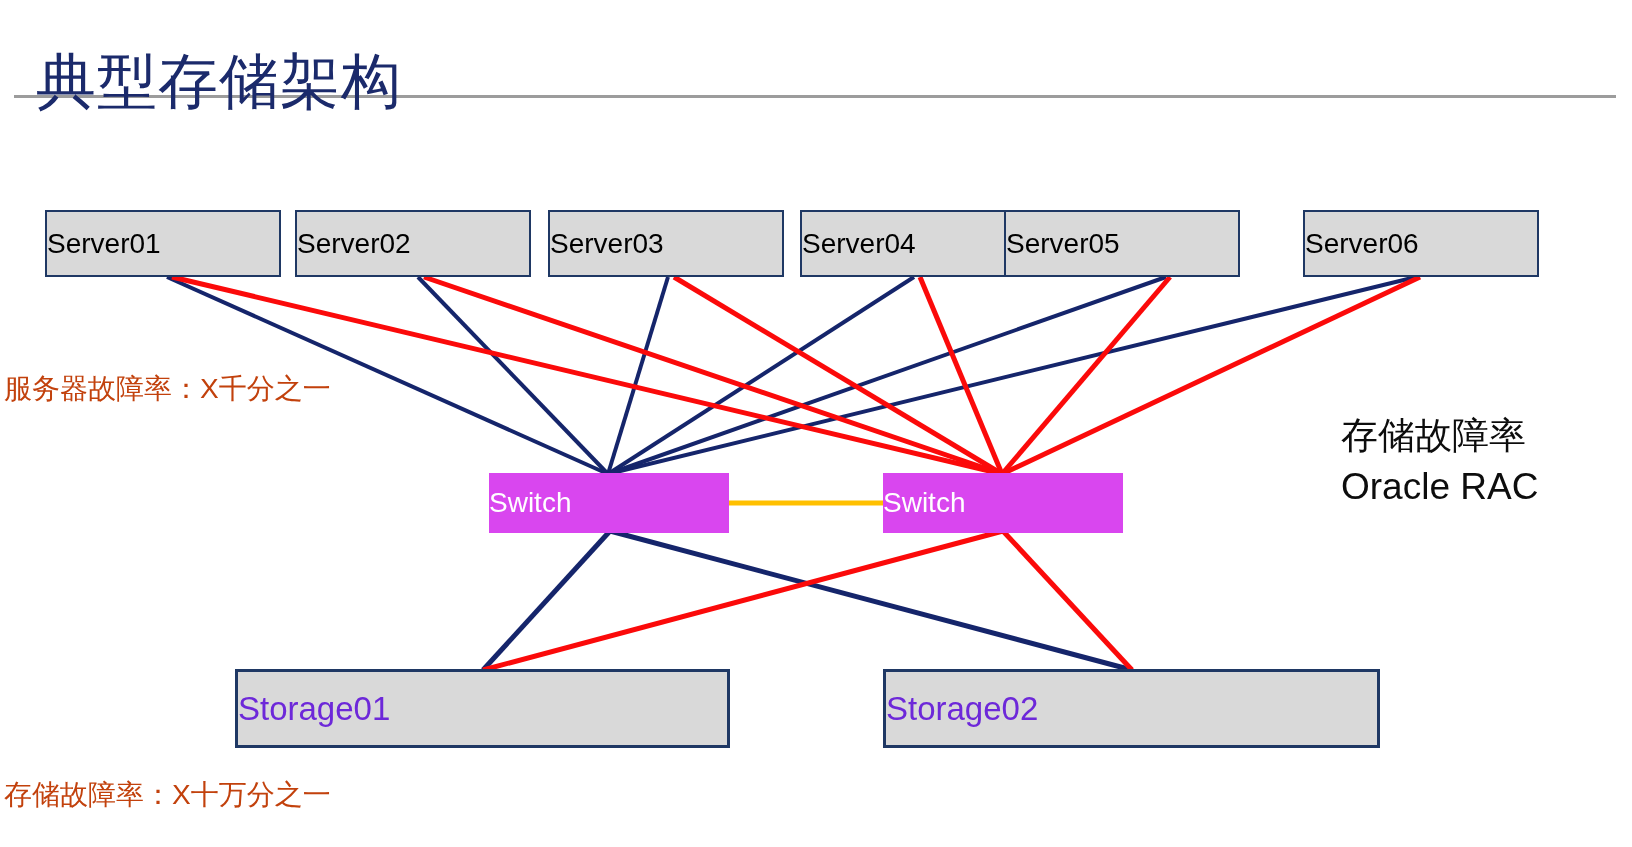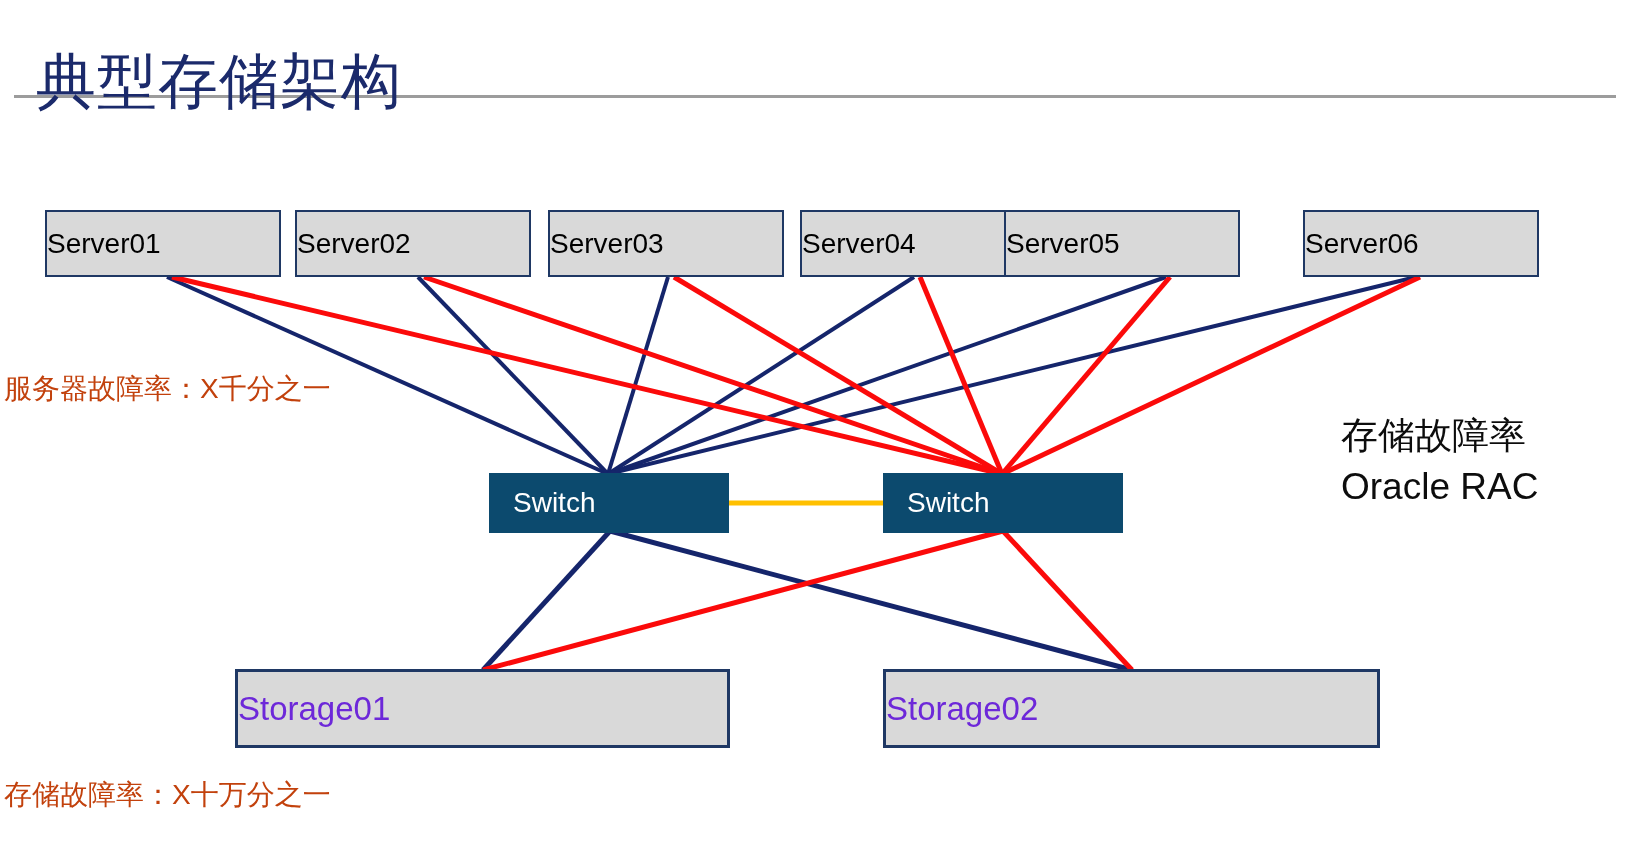--- a/index.html
+++ b/index.html
@@ -20,21 +20,21 @@
   .server{
     top:210px;height:67px;width:236px;
     background:#d9d9d9;border:2px solid #1f3864;
     font-size:28px;color:#000;
   }
   .server-1{left:45px}.server-2{left:295px}.server-3{left:548px}
   .server-4{left:800px}.server-5{left:1004px}.server-6{left:1303px}
 
   .switch{
     top:473px;height:60px;width:240px;
-    background:#0c4a6e;color:#ffffff;font-size:28px;padding-left:24px;
+    background:#d946ef;color:#ffffff;font-size:28px;
   }
   .switch-a{left:489px}.switch-b{left:883px}
 
   .storage{
     top:669px;height:79px;
     background:#d9d9d9;border:3px solid #1f3864;
     font-size:33px;color:#6d28d9;
   }
   .storage-1{left:235px;width:495px}.storage-2{left:883px;width:497px}
 

